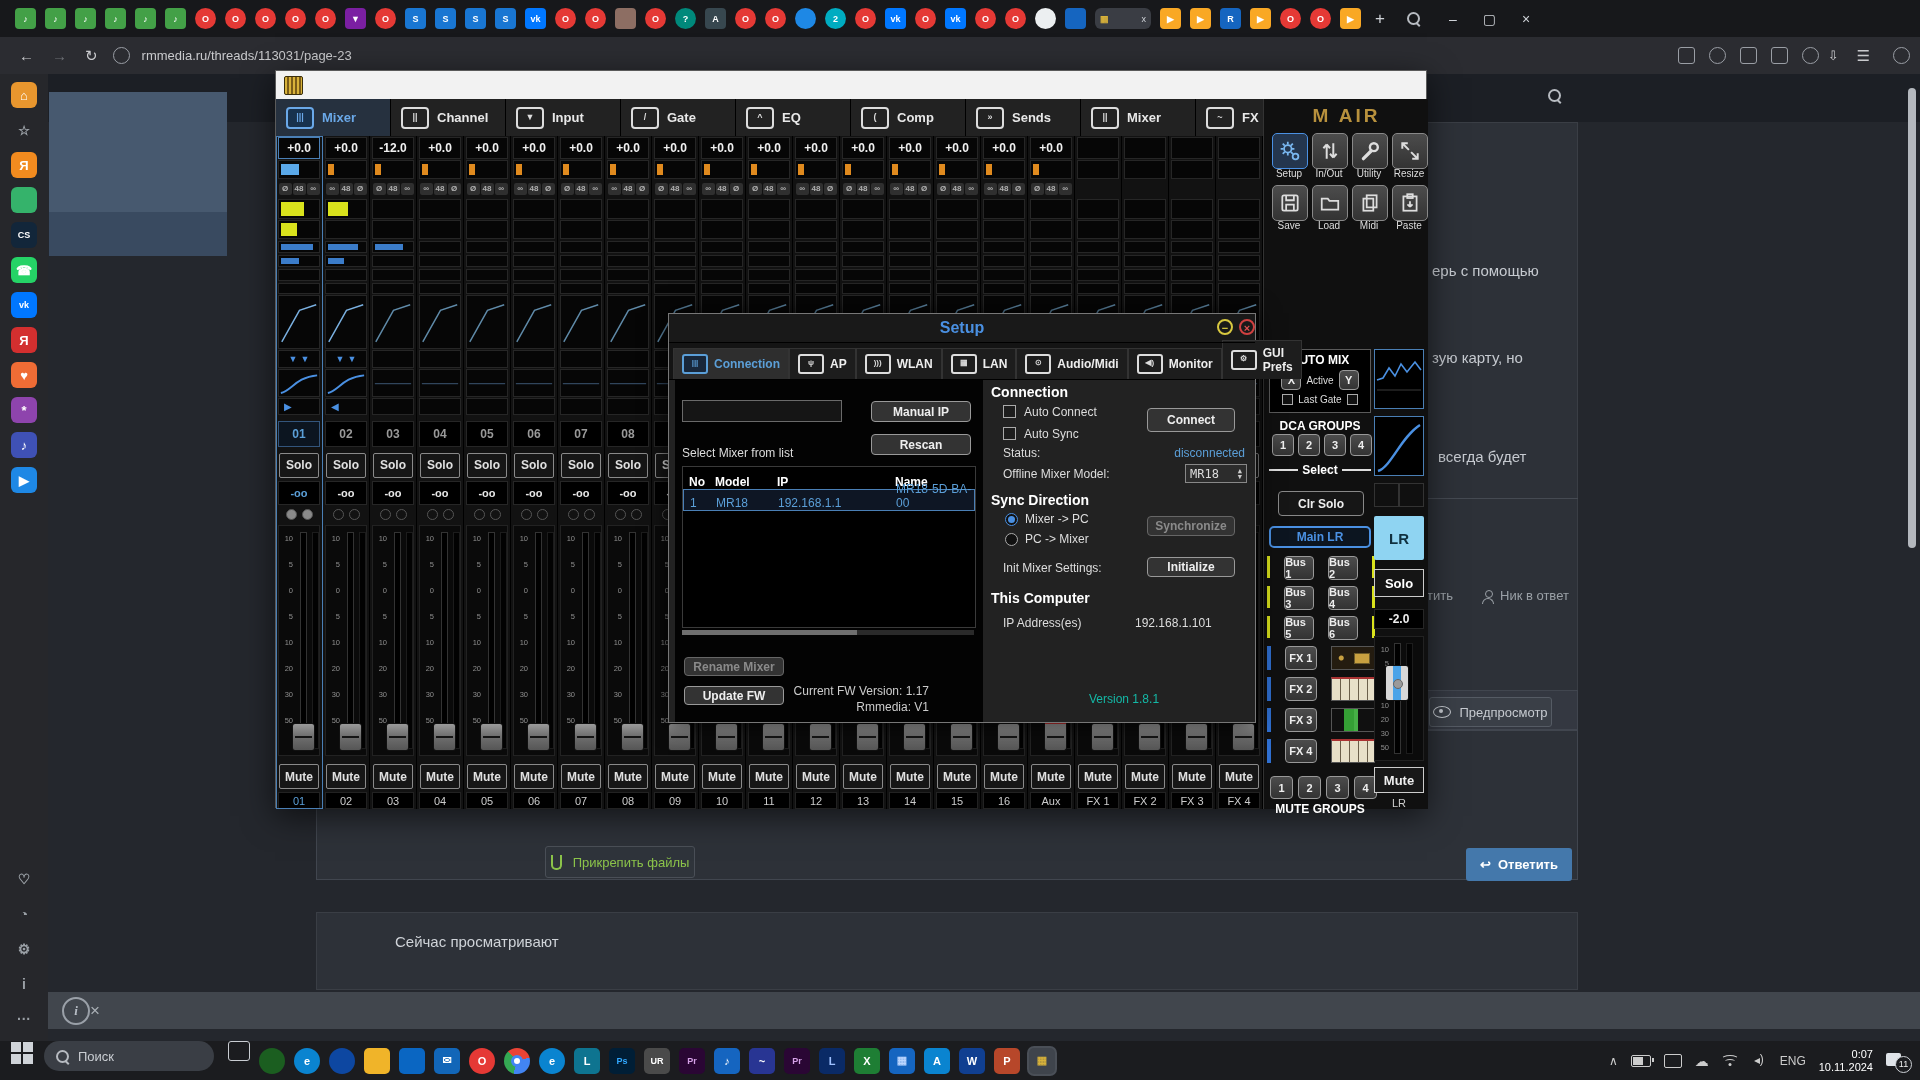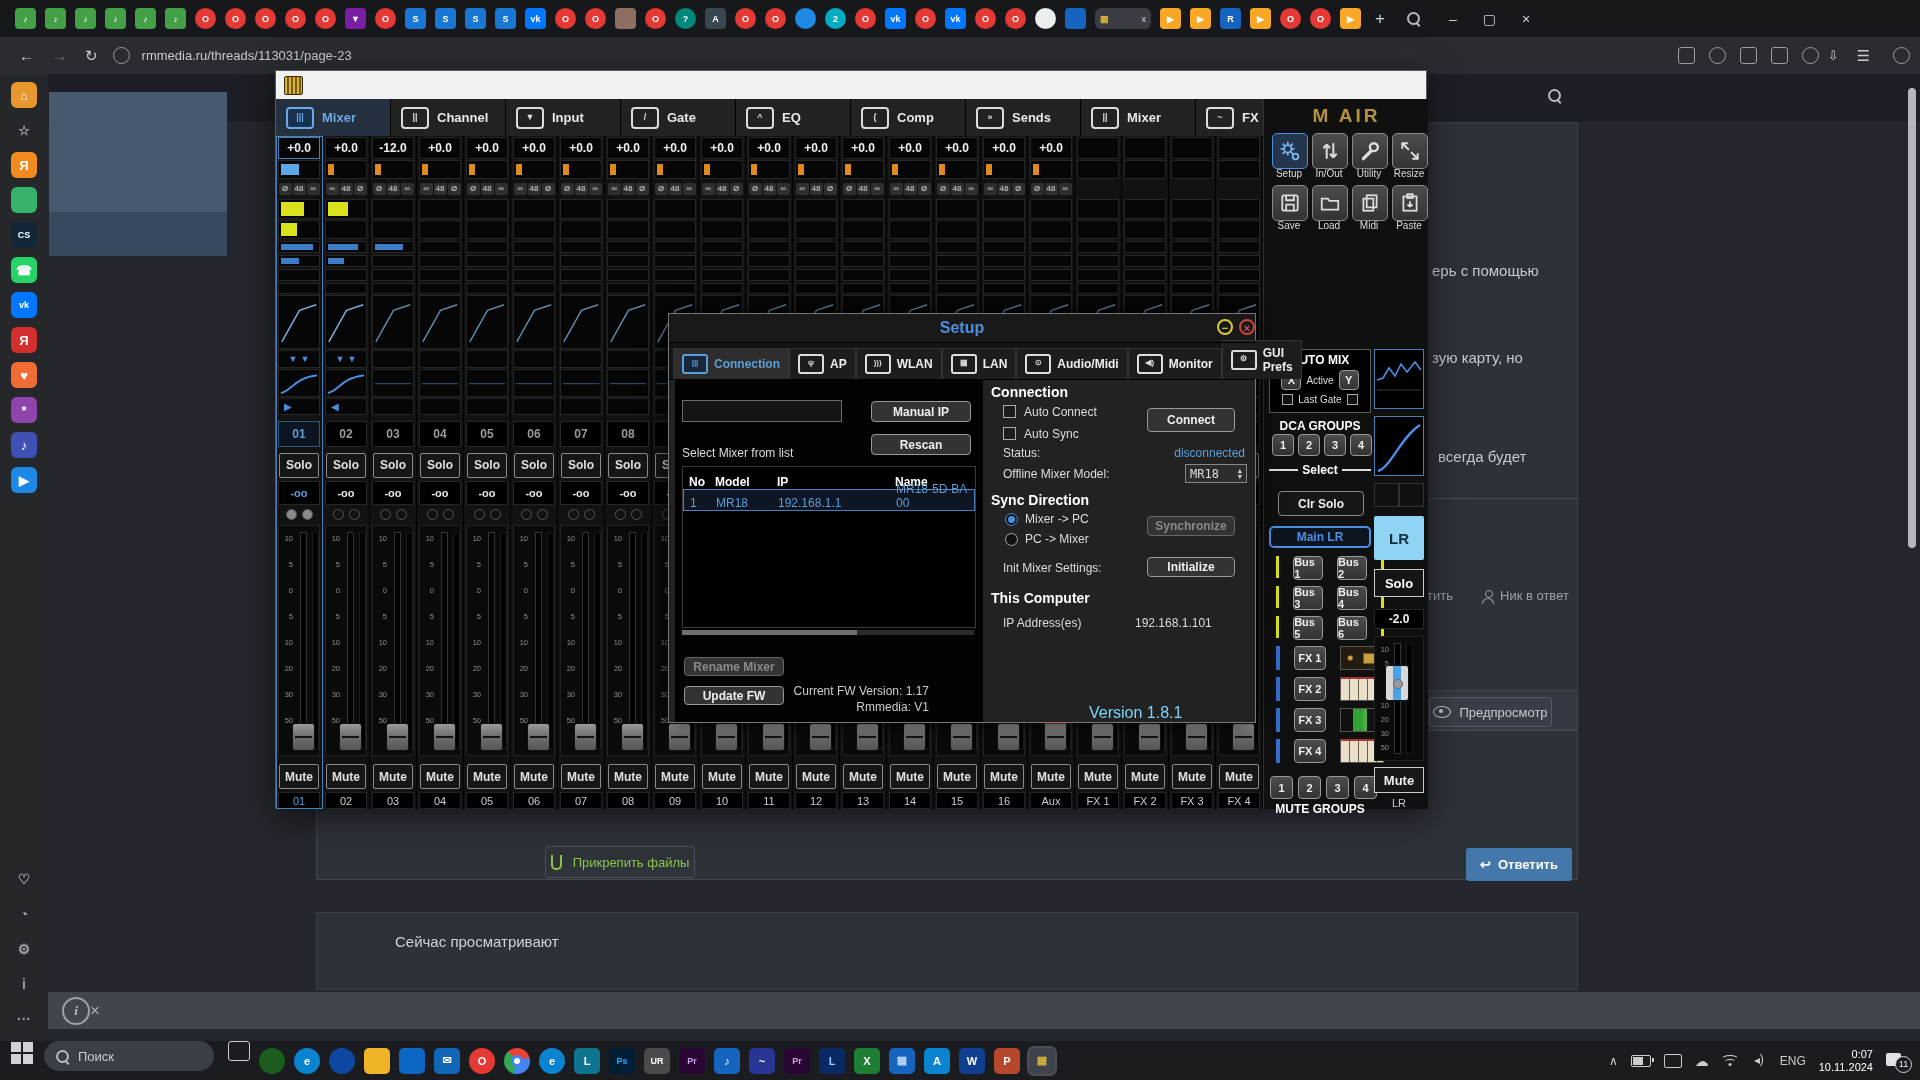--- a/index.html
+++ b/index.html
@@ -110,21 +110,21 @@
   #rp{position:absolute;left:987px;top:28px;width:165px;height:710px;background:#101010;border-left:1px solid #333;box-sizing:border-box}
   #rplogo{position:absolute;left:0;top:6px;width:165px;text-align:center;color:#b8913d;font:bold 19px "Liberation Sans",sans-serif;letter-spacing:3px}
   .rpbtn{position:absolute;width:34px;height:34px;background:linear-gradient(#4c4c4c,#333);border:1px solid #888;border-radius:5px;display:flex;align-items:center;justify-content:center;color:#ddd}
   .rpbtn.blue{border-color:#4a90e2;background:#24364e;color:#7ab8f0}
   .rplab{position:absolute;width:40px;text-align:center;color:#ddd;font-size:10px}
   .blackpanel{position:absolute;left:5px;width:102px;background:#000;border:1px solid #5a5a5a;box-sizing:border-box}
   .rptitle{color:#fff;font:bold 12px "Liberation Sans",sans-serif;text-align:center}
   .sqbtn{background:linear-gradient(#4c4c4c,#333);border:1px solid #999;border-radius:4px;color:#eee;font:bold 11px "Liberation Sans",sans-serif;display:flex;align-items:center;justify-content:center}
   .cbx{width:9px;height:9px;border:1px solid #aaa;background:#111;display:inline-block}
   #mainlr{position:absolute;left:5px;width:102px;height:22px;border:2px solid #4a90e2;border-radius:5px;color:#4a90e2;font:bold 12px "Liberation Sans",sans-serif;display:flex;align-items:center;justify-content:center;background:#0c1520;box-sizing:border-box}
-  .busrow{position:absolute;left:12px;width:108px;display:flex;align-items:flex-start;gap:14px}
+  .busrow{position:absolute;left:3px;width:108px;display:flex;align-items:flex-start;gap:14px}
   .ybar{width:5px;height:22px;background:#d9e21c}
   .bbar{width:5px;height:24px;background:#2f6fd0}
   .busbtn{width:44px;height:22px}
   .fxbtn{width:40px;height:22px}
   .fxthumb{width:58px;height:24px;border:1px solid #555;box-sizing:border-box}
   .ft1{background:radial-gradient(circle at 22% 50%,#c8a040 2px,#241c10 3px),radial-gradient(circle at 45% 50%,#c8a040 2px,#241c10 3px),linear-gradient(#241c10,#241c10);background-blend-mode:normal;background-color:#241c10;position:relative}
   .ft1::after{content:"";position:absolute;right:4px;top:6px;width:14px;height:9px;background:#c8a040;border:1px solid #6b5a2a}
   .ft2,.ft4{background:repeating-linear-gradient(90deg,#e8e0c8 0 8px,#6b5f4a 8px 9px);border-top:2px solid #a33}
   .ft3{background:linear-gradient(90deg,#101010 28%,#35a035 28% 52%,#46b046 52% 62%,#101010 62%);}
   .rcell{position:absolute;left:110px;width:50px;box-sizing:border-box}
@@ -165,21 +165,21 @@
   #hscroll{position:absolute;left:13px;top:250px;width:292px;height:5px;background:#2a2a2a}
   #hscroll div{width:60%;height:100%;background:#6f6f6f}
   .chk{position:absolute;width:13px;height:13px;border:1px solid #aaa;background:#1d1d1d;box-sizing:border-box}
   .radio{position:absolute;width:13px;height:13px;border:1px solid #aaa;border-radius:50%;background:#111;box-sizing:border-box}
   .radio.on{border-color:#4a90e2}
   .radio.on::after{content:"";position:absolute;left:2px;top:2px;width:7px;height:7px;border-radius:50%;background:#4a90e2}
   #spinner{position:absolute;left:516px;top:84px;width:62px;height:19px;background:#2c2c2c;border:1px solid #888;color:#ddd;font:12px "DejaVu Sans Mono",monospace;display:flex;align-items:center;justify-content:space-between;padding:0 4px;box-sizing:border-box}
   #spinner .arr{font-size:7px;line-height:6px;color:#ccc;text-align:center}
   .bluetxt{color:#5b9fd8}
   #fwblock{position:absolute;left:110px;top:303px;width:150px;text-align:right;color:#ccc;font-size:12px;line-height:16px}
-  #verlabel{position:absolute;left:420px;top:324px;color:#7dd3fc;font-size:16px}
+  #verlabel{position:absolute;left:420px;top:312px;color:#14b8a6;font-size:12px}
   
   #taskbar{left:0;top:1041px;width:1920px;height:39px;background:#1b1c1f;display:flex;z-index:100}
   #winbtn{width:24px;height:24px;margin-left:10px;display:grid;grid-template-columns:10px 10px;grid-template-rows:10px 10px;gap:2px;place-content:center}
   #winbtn i{background:#cfd3d8}
   #searchpill{width:170px;height:30px;margin-left:10px;background:#3a3e45;border-radius:16px;display:flex;align-items:center;gap:9px;padding-left:12px;box-sizing:border-box;color:#c9cdd2;font-size:13px}
   #taskview{width:20px;height:18px;border:1.6px solid #c9cdd2;border-radius:3px;margin-left:14px;position:relative}
   .tbico{width:26px;height:26px;border-radius:5px;margin-left:9px;display:flex;align-items:center;justify-content:center;color:#fff;font:bold 11px "Liberation Sans",sans-serif;flex:0 0 auto}
   .tbico.active{box-shadow:0 0 0 2px #4a4f57;background-color:#3f444c}
   .chromeico{background:conic-gradient(from -45deg,#ea4335 0 120deg,#4285f4 0 240deg,#34a853 0 360deg);border-radius:50%;position:relative}
   .chromeico::after{content:"";position:absolute;left:7px;top:7px;width:12px;height:12px;border-radius:50%;background:#fff;border:3px solid #4285f4;box-sizing:border-box}

